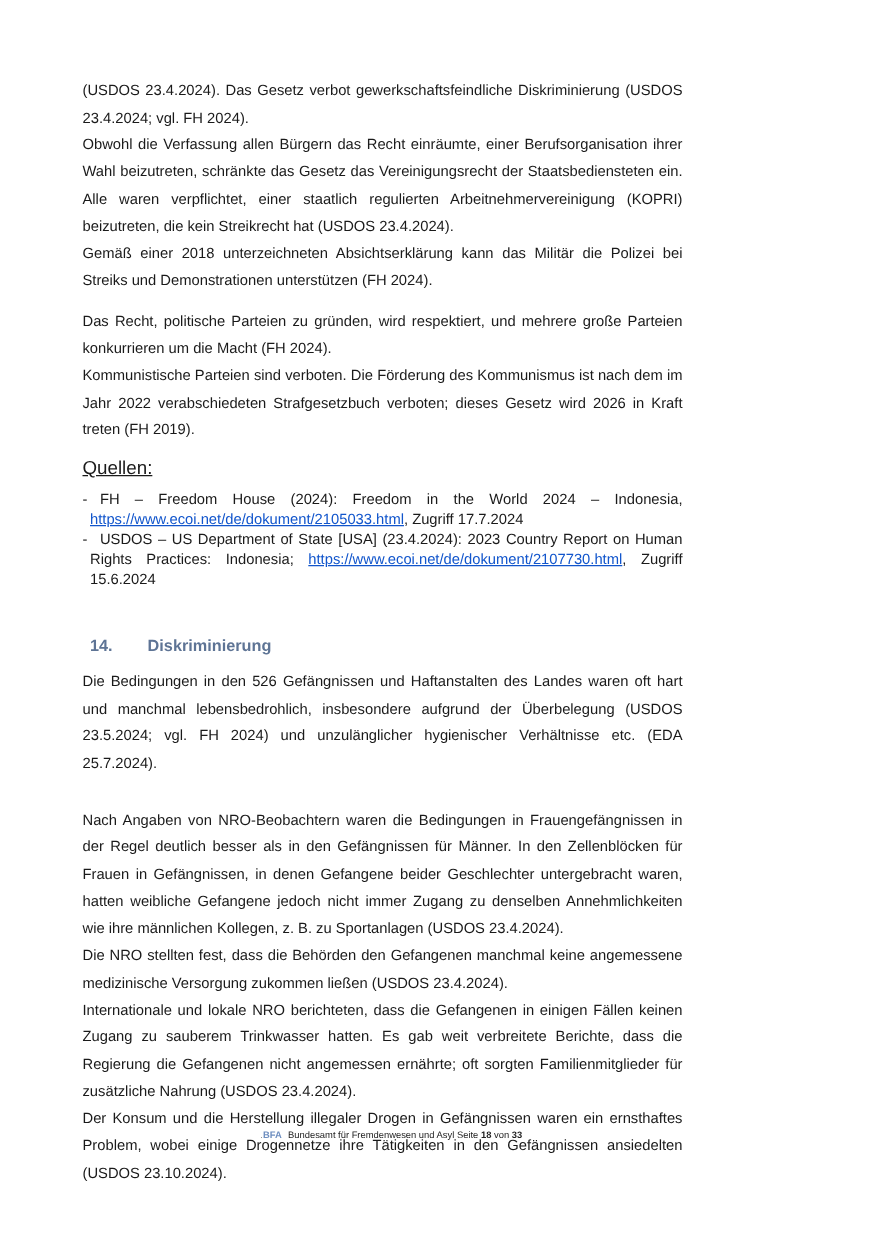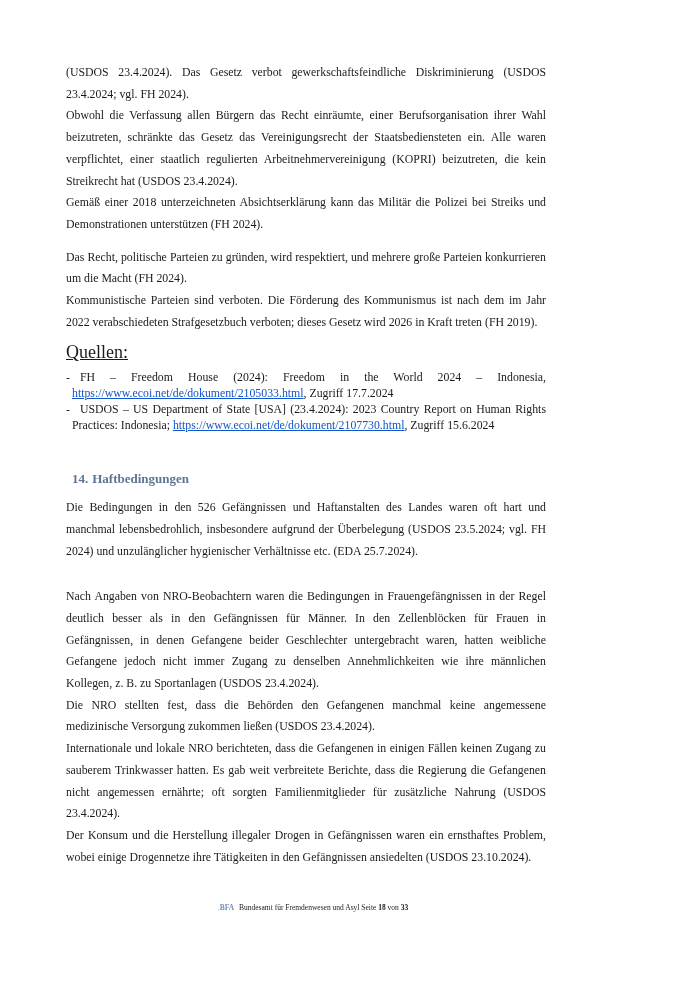--- a/index.html
+++ b/index.html
@@ -1,37 +1,37 @@
 <!DOCTYPE html>
 <html><head>
 <meta charset="utf-8">
 <style>
   html,body{margin:0;padding:0;background:#ffffff;}
   .page{
     position:relative;
     width:612px;height:990px;
     background:#ffffff;
-    font-family:Liberation Serif, serif;
+    font-family:Liberation Sans, sans-serif;
     color:#1a1a1a;
     overflow:hidden;
   }
   .content{padding:62px 66px 0 66px;}
   p.body{
     margin:0;
     font-size:11.8px;
     line-height:21.7px;
     text-align:justify;
     text-justify:inter-word;
     color:#1a1a1a;
   }
   .spacer-a{height:11px;}
   .spacer-b{height:24px;}
   .quellen{
     margin-top:9px;
-    font-size:18px;
+    font-size:15px;
     line-height:21.7px;
   }
   .quellen span{text-decoration:underline;}
   .sources{margin-top:5px;}
   .source{
     font-size:11.8px;
     line-height:16px;
     text-align:justify;
     text-justify:inter-word;
     padding-left:6px;
@@ -40,21 +40,21 @@
   .dash{margin-right:10px;}
   a.link{color:#1155CC;text-decoration:underline;cursor:pointer;word-break:keep-all;}
   h2.heading{
     margin:36px 0 8px 0;
     padding-left:6px;
     font-size:13px;
     line-height:20px;
     font-weight:bold;
     color:#5E7495;
   }
-  .h-num{margin-right:4px;}
+  .h-num{margin-right:28px;}
   .footer{
     position:absolute;
     top:903px;left:14px;right:0;
     text-align:center;
     font-size:7.5px;
     line-height:10px;
     color:#222222;
     white-space:nowrap;
   }
   .f-dot{color:#8a8a8a;}
@@ -83,21 +83,21 @@
     <div class="sources">
       <div class="source">
         <span class="dash">-</span><span>FH – Freedom House (2024): Freedom in the World 2024 – Indonesia, </span><a class="link">https://www.ecoi.net/de/dokument/2105033.html</a><span>, Zugriff 17.7.2024</span>
       </div>
       <div class="source">
         <span class="dash">-</span><span>USDOS – US Department of State [USA] (23.4.2024): 2023 Country Report on Human Rights Practices: Indonesia; </span><a class="link">https://www.ecoi.net/de/dokument/2107730.html</a><span>, Zugriff 15.6.2024</span>
       </div>
     </div>
 
     <h2 class="heading">
-      <span class="h-num">14.</span><span class="h-title">Haftbedingungen</span>
+      <span class="h-num">14.</span><span class="h-title">Diskriminierung</span>
     </h2>
 
     <p class="body">Die Bedingungen in den 526 Gefängnissen und Haftanstalten des Landes waren oft hart und manchmal lebensbedrohlich, insbesondere aufgrund der Überbelegung (USDOS 23.5.2024; vgl. FH 2024) und unzulänglicher hygienischer Verhältnisse etc. (EDA 25.7.2024).</p>
 
     <div class="spacer-b"></div>
 
     <p class="body">Nach Angaben von NRO-Beobachtern waren die Bedingungen in Frauengefängnissen in der Regel deutlich besser als in den Gefängnissen für Männer. In den Zellenblöcken für Frauen in Gefängnissen, in denen Gefangene beider Geschlechter untergebracht waren, hatten weibliche Gefangene jedoch nicht immer Zugang zu denselben Annehmlichkeiten wie ihre männlichen Kollegen, z. B. zu Sportanlagen (USDOS 23.4.2024).</p>
     <p class="body">Die NRO stellten fest, dass die Behörden den Gefangenen manchmal keine angemessene medizinische Versorgung zukommen ließen (USDOS 23.4.2024).</p>
     <p class="body">Internationale und lokale NRO berichteten, dass die Gefangenen in einigen Fällen keinen Zugang zu sauberem Trinkwasser hatten. Es gab weit verbreitete Berichte, dass die Regierung die Gefangenen nicht angemessen ernährte; oft sorgten Familienmitglieder für zusätzliche Nahrung (USDOS 23.4.2024).</p>
     <p class="body">Der Konsum und die Herstellung illegaler Drogen in Gefängnissen waren ein ernsthaftes Problem, wobei einige Drogennetze ihre Tätigkeiten in den Gefängnissen ansiedelten (USDOS 23.10.2024).</p>

